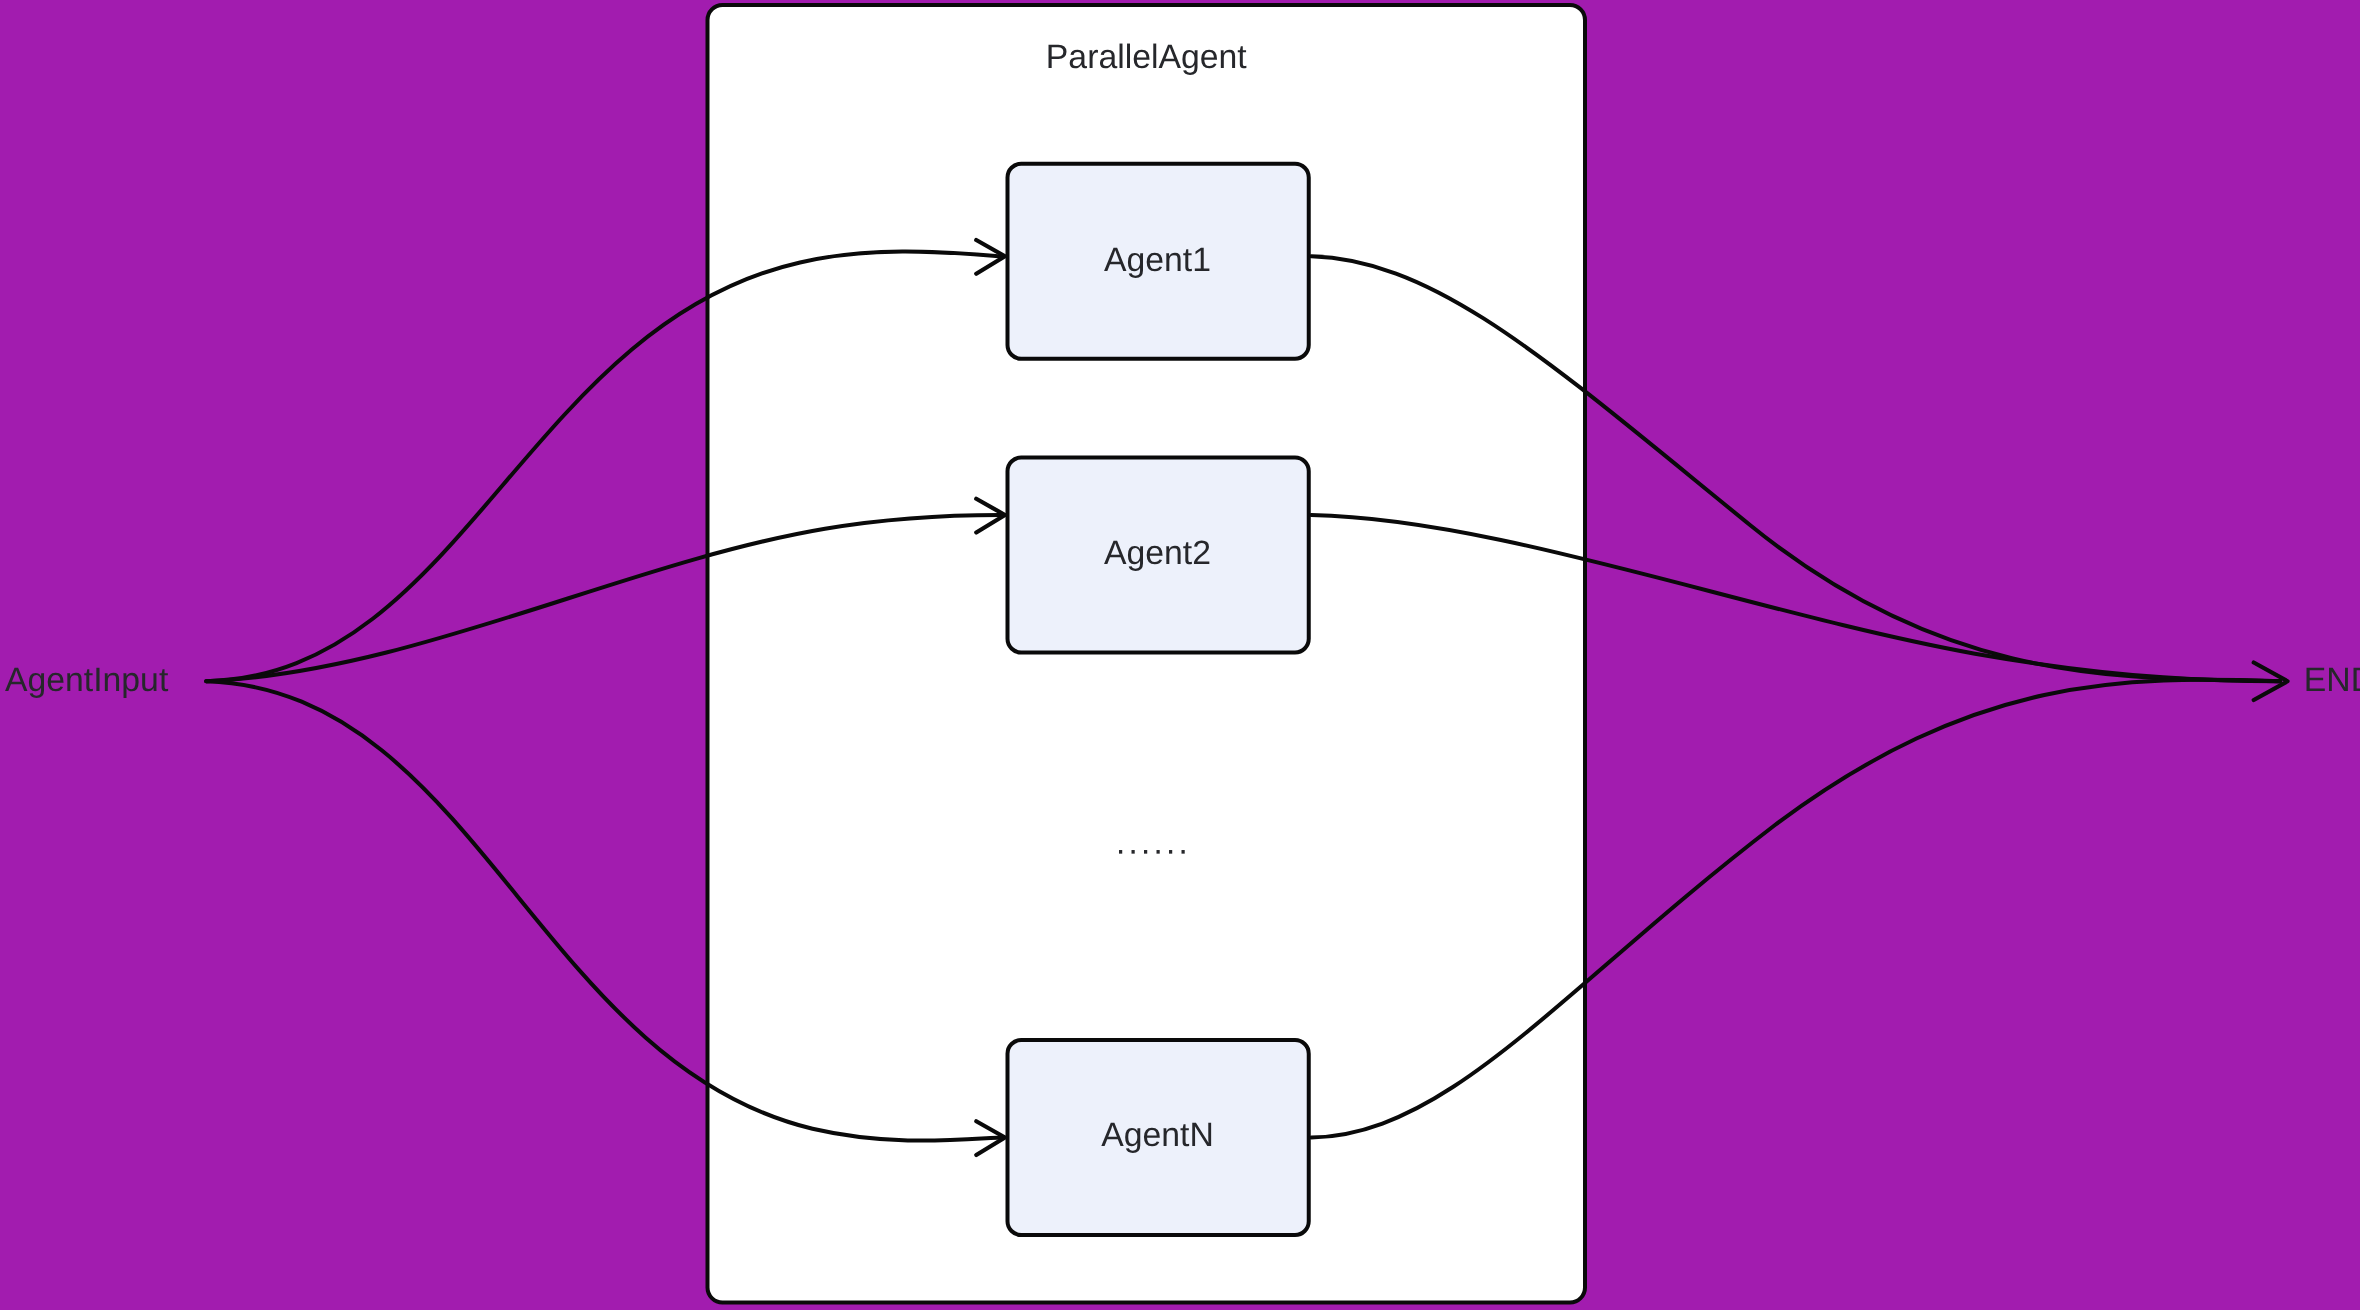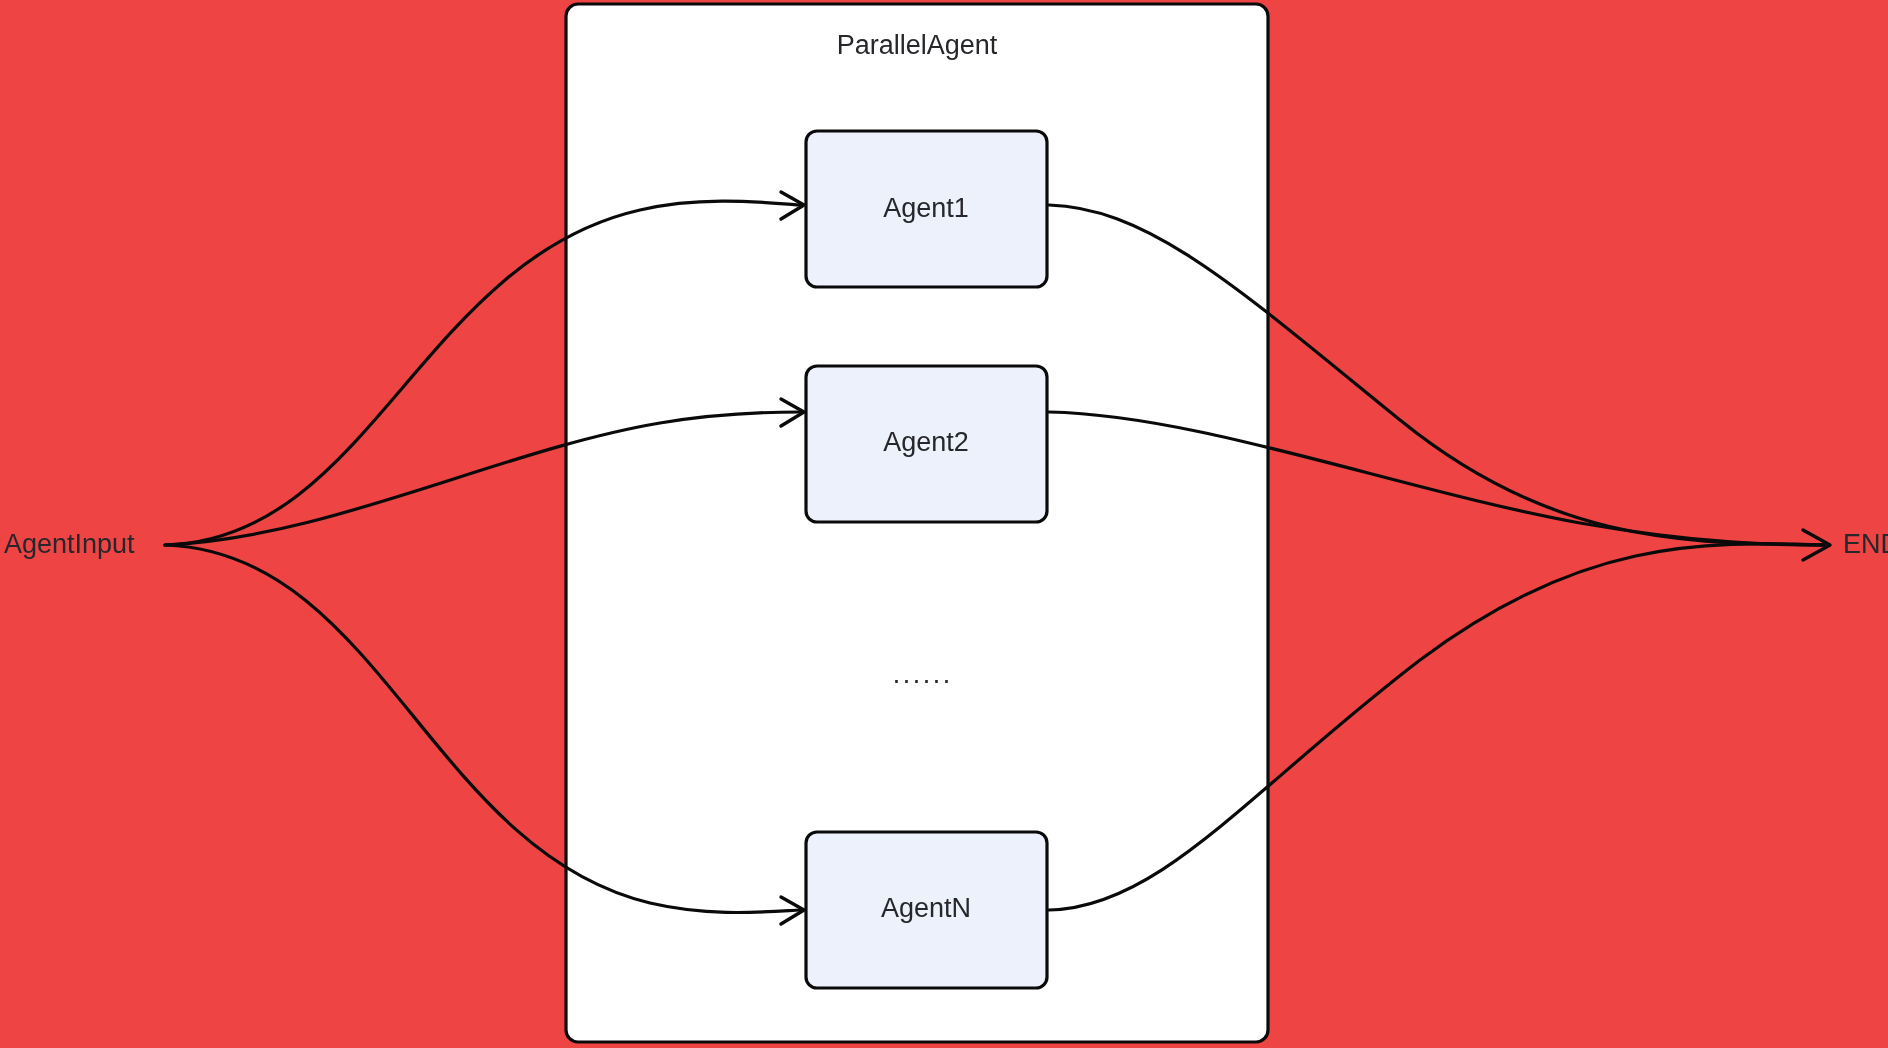--- a/index.html
+++ b/index.html
@@ -11,21 +11,21 @@
   body {
     width: 1888px;
     height: 1048px;
     font-family: "Liberation Sans", "DejaVu Sans", sans-serif;
     overflow: hidden;
   }
   #diagram-root {
     position: relative;
     width: 1888px;
     height: 1048px;
-    background: #ef4444;
+    background: #a21caf;
   }
   svg#diagram-svg {
     position: absolute;
     top: 0;
     left: 0;
     width: 1888px;
     height: 1048px;
     display: block;
   }
   .edge-path {

